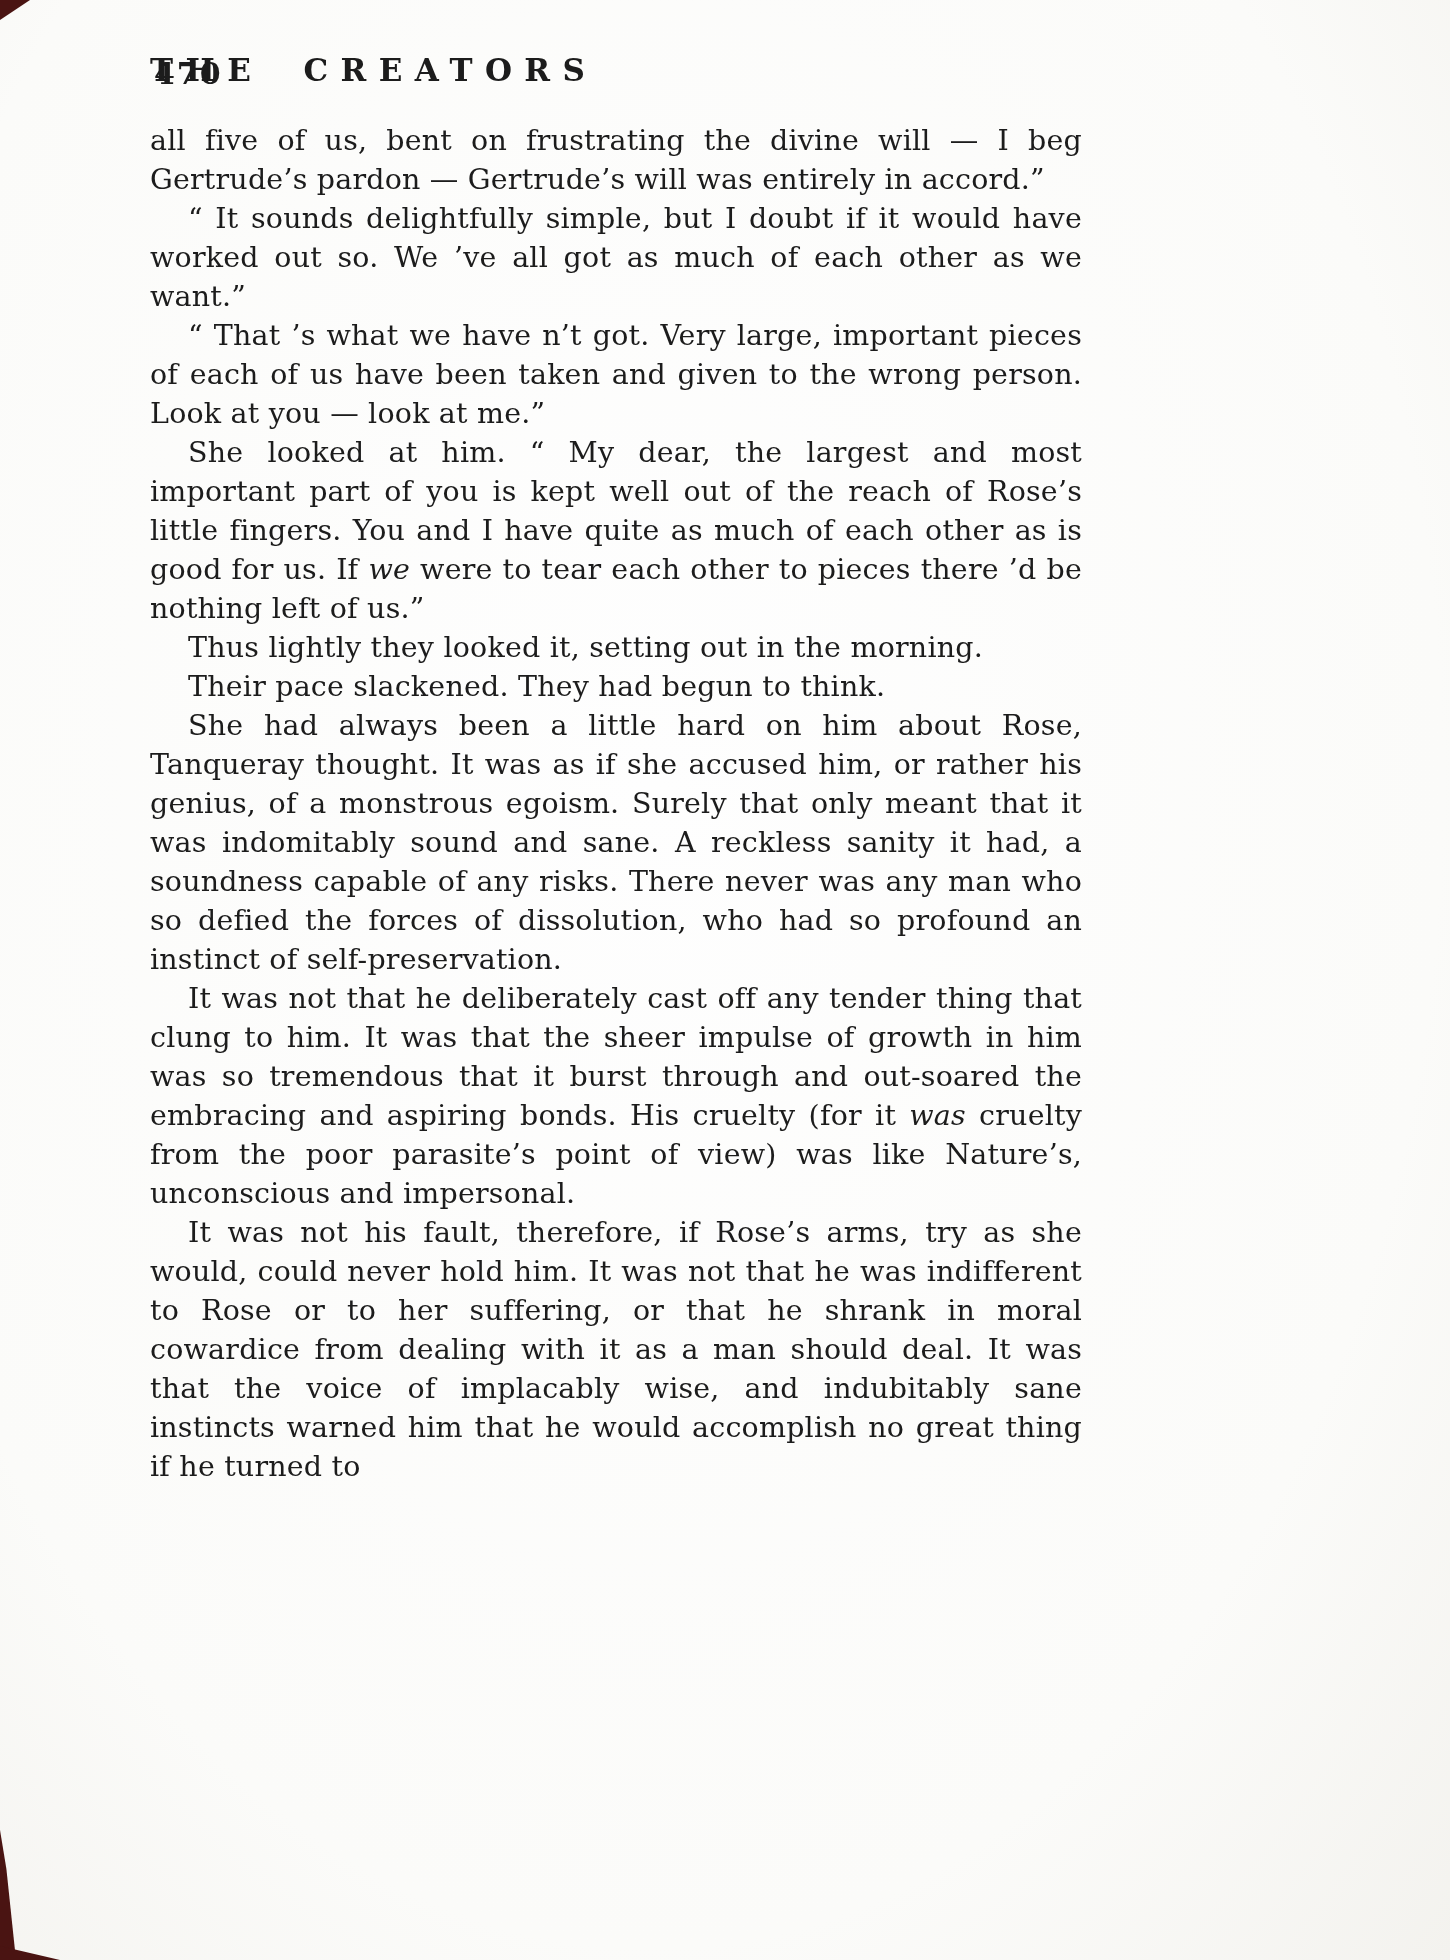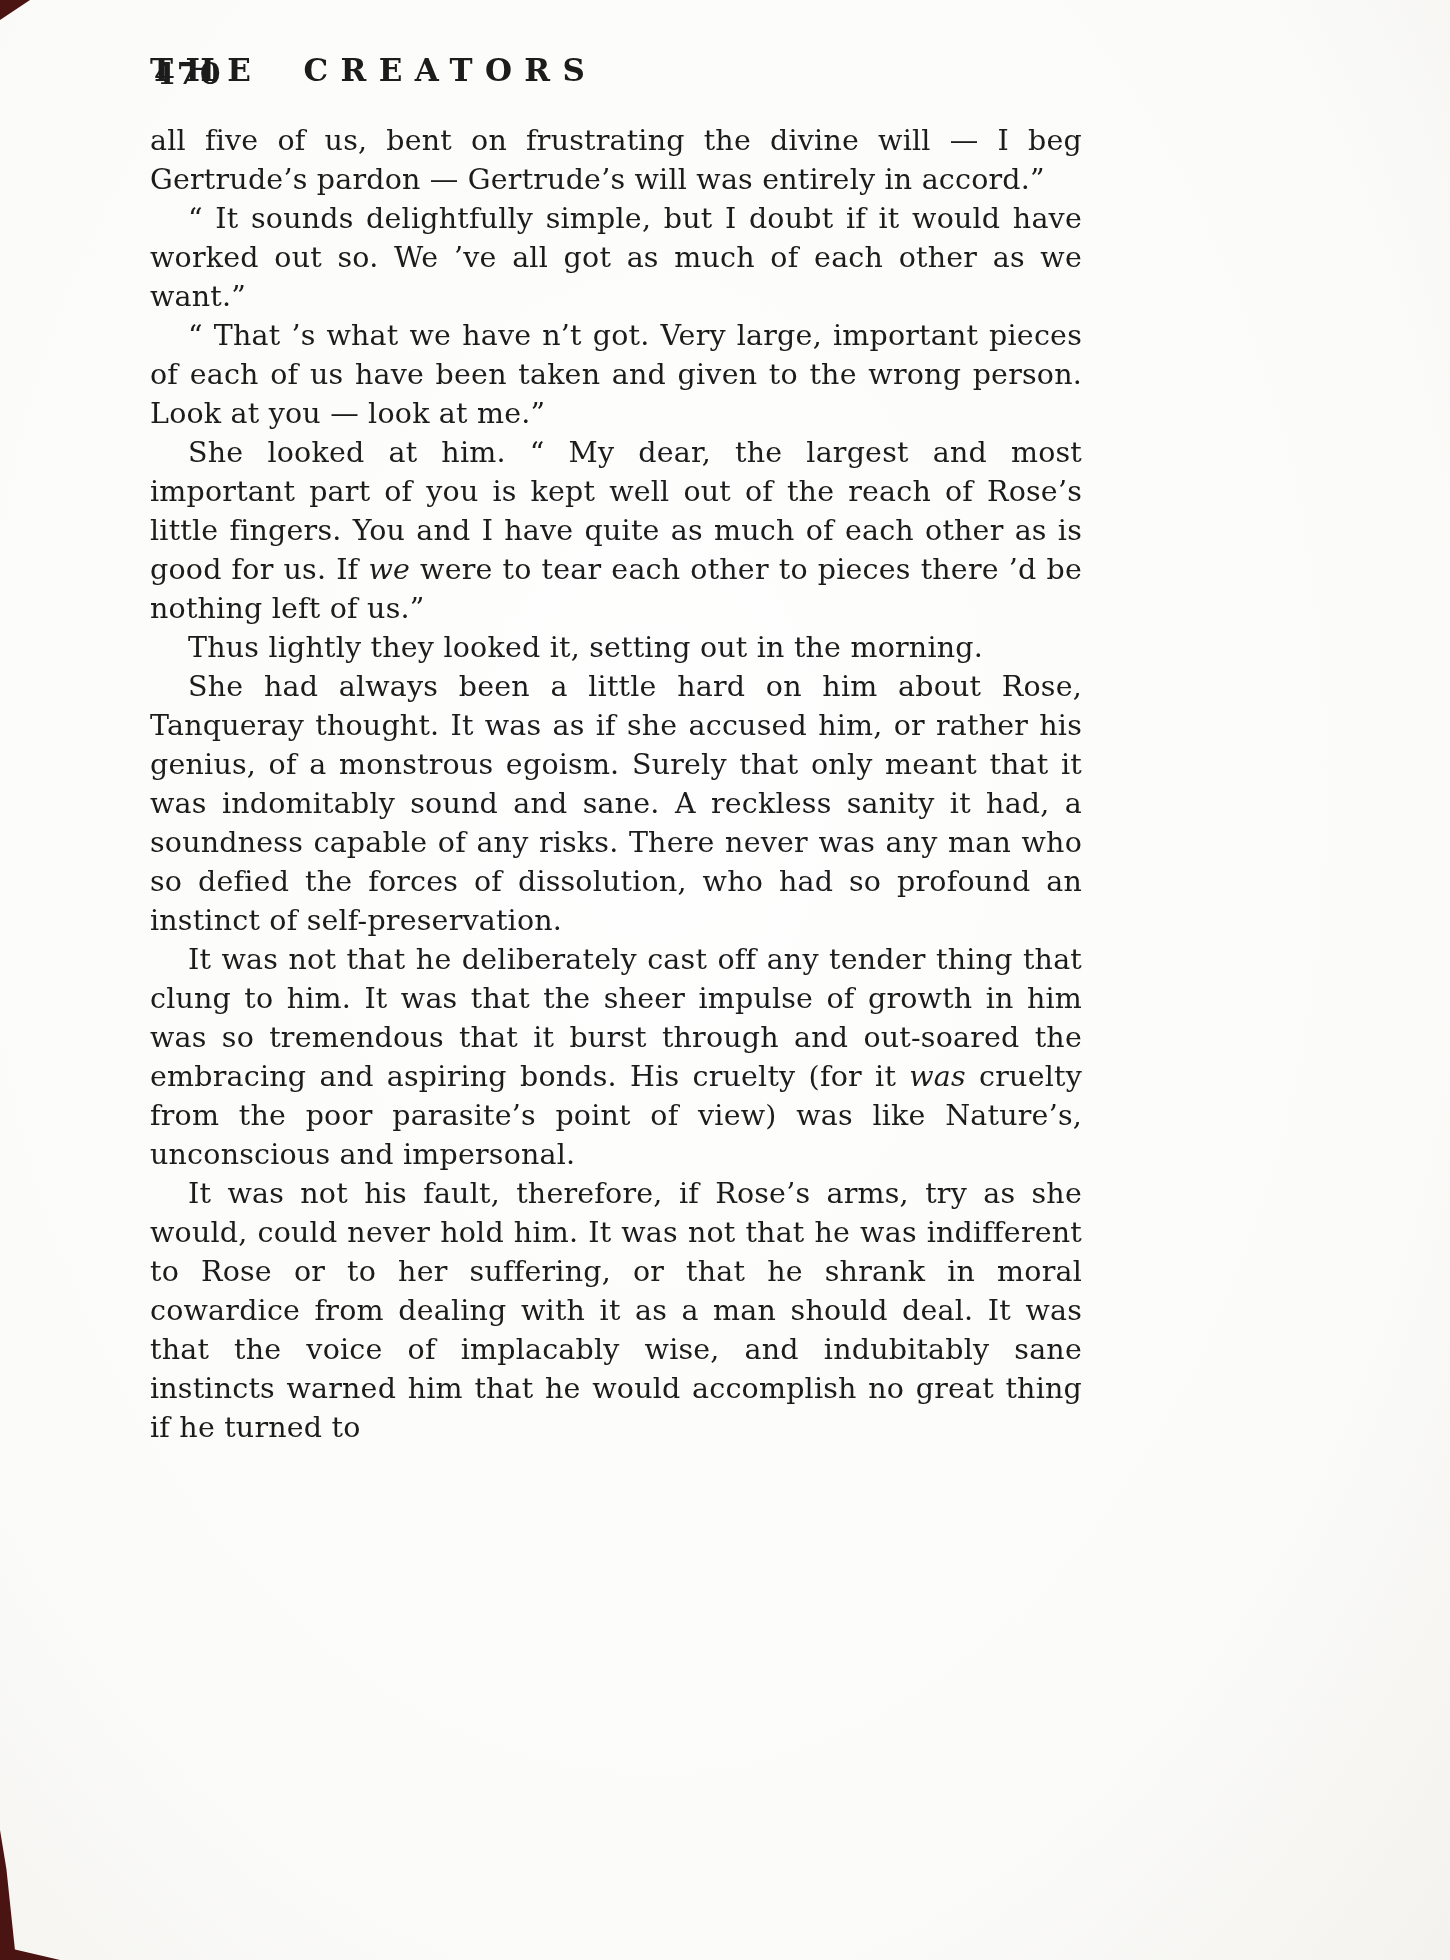--- a/index.html
+++ b/index.html
@@ -79,18 +79,19 @@
     <span class="page-num">470</span>
     <span class="book-title">THE CREATORS</span>
   </header>
 
   <main class="text-block" id="paragraphs">
       <p class=""><span>all five of us, bent on frustrating the divine will — I beg Gertrude’s pardon — Gertrude’s will was entirely in accord.”</span></p>
       <p class="indent"><span>“ It sounds delightfully simple, but I doubt if it would have worked out so. We ’ve all got as much of each other as we want.”</span></p>
       <p class="indent"><span>“ That ’s what we have n’t got. Very large, important pieces of each of us have been taken and given to the wrong person. Look at you — look at me.”</span></p>
       <p class="indent"><span>She looked at him. “ My dear, the largest and most important part of you is kept well out of the reach of Rose’s little fingers. You and I have quite as much of each other as is good for us. If </span><i>we</i><span> were to tear each other to pieces there ’d be nothing left of us.”</span></p>
       <p class="indent"><span>Thus lightly they looked it, setting out in the morning.</span></p>
+      <p class="indent"><span>Their pace slackened. They had begun to think.</span></p>
       <p class="indent"><span>She had always been a little hard on him about Rose, Tanqueray thought. It was as if she accused him, or rather his genius, of a monstrous egoism. Surely that only meant that it was indomitably sound and sane. A reckless sanity it had, a soundness capable of any risks. There never was any man who so defied the forces of dissolution, who had so profound an instinct of self-preservation.</span></p>
       <p class="indent"><span>It was not that he deliberately cast off any tender thing that clung to him. It was that the sheer impulse of growth in him was so tremendous that it burst through and out-soared the embracing and aspiring bonds. His cruelty (for it </span><i>was</i><span> cruelty from the poor parasite’s point of view) was like Nature’s, unconscious and impersonal.</span></p>
       <p class="indent"><span>It was not his fault, therefore, if Rose’s arms, try as she would, could never hold him. It was not that he was indifferent to Rose or to her suffering, or that he shrank in moral cowardice from dealing with it as a man should deal. It was that the voice of implacably wise, and indubitably sane instincts warned him that he would accomplish no great thing if he turned to</span></p>
     </main>
 
 </div>
 
 </body></html>

